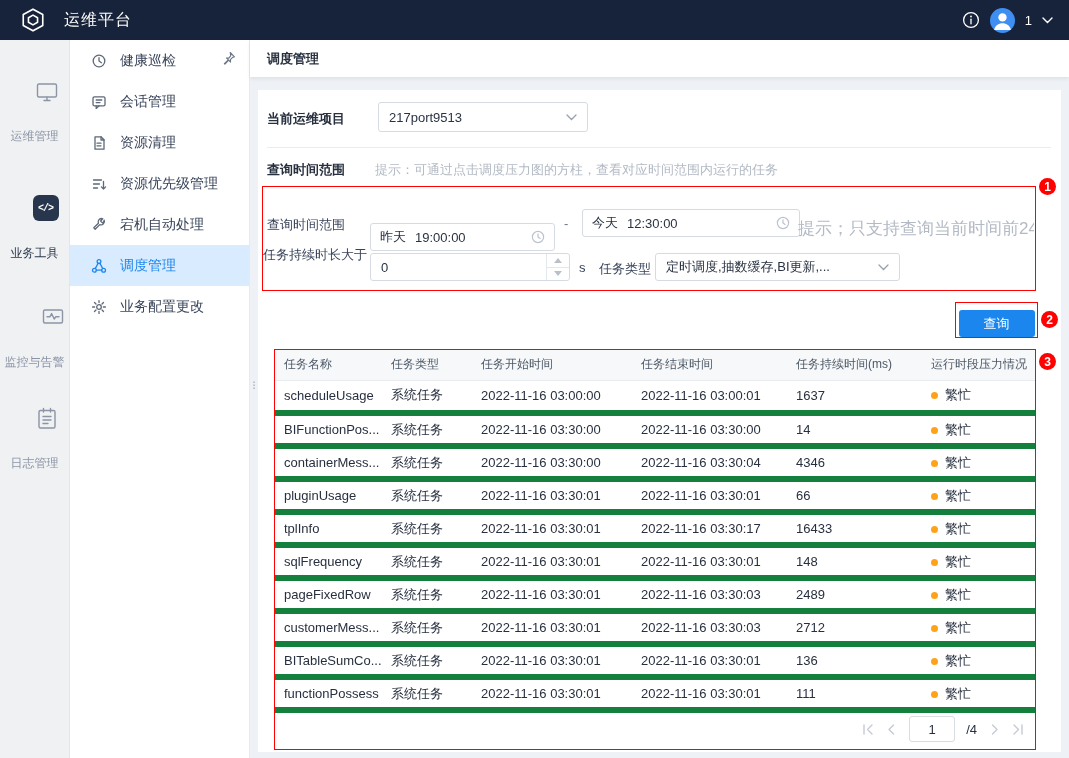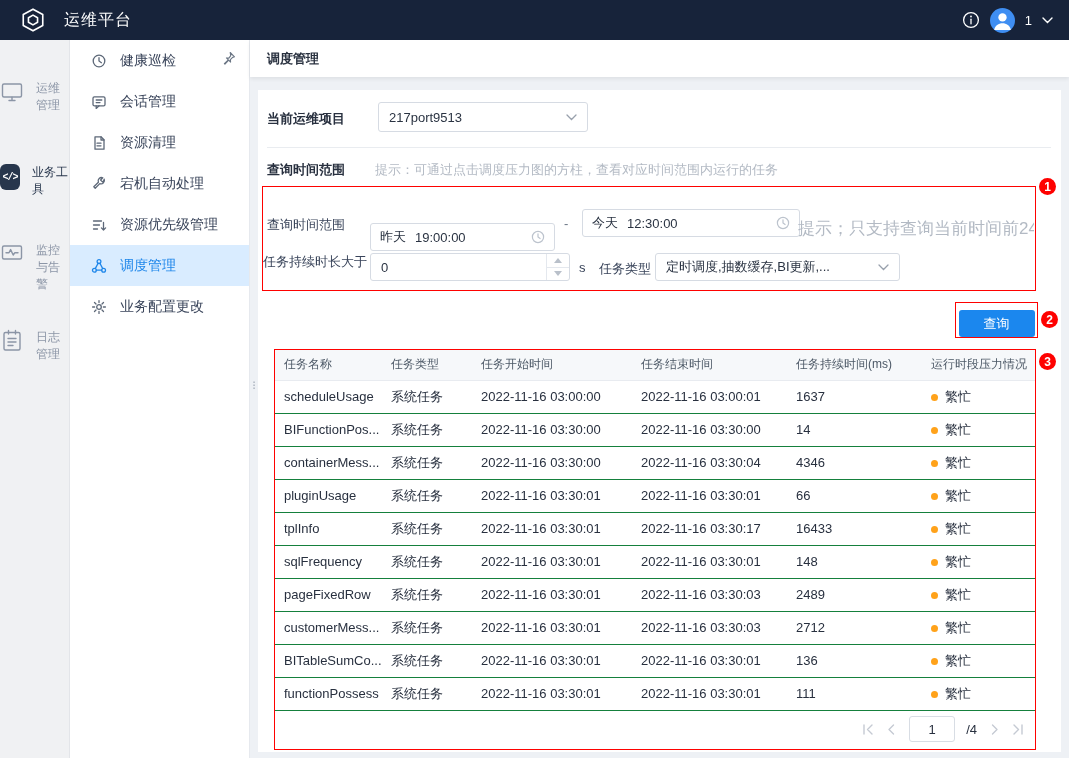--- a/index.html
+++ b/index.html
@@ -23,21 +23,21 @@
   .tb-right { margin-left:auto; display:flex; align-items:center; gap:10px; padding-right:16px; }
   .avatar { width:25px; height:25px; border-radius:50%; background:#3f8ef2; display:flex; align-items:center; justify-content:center; overflow:hidden; }
   .user-count { font-size:13px; }
 
   
   .nav-primary {
     position:absolute; left:0; top:40px; bottom:0; width:70px;
     background:#f0f1f3; border-right:1px solid #e3e5e9;
     display:flex; flex-direction:column; align-items:center; padding-top:40px;
   }
-  .pitem { display:flex; flex-direction:row; align-items:flex-start; gap:12px; cursor:pointer; color:#8b95a6; }
+  .pitem { display:flex; flex-direction:column; align-items:flex-end; gap:24px; cursor:pointer; color:#8b95a6; }
   .pitem .plabel { font-size:12px; }
   .pitem.active { color:#27364c; }
   #pi1 { margin-bottom:50px; } #pi2 { margin-bottom:44px; } #pi3 { margin-bottom:36px; }
   .picon-box {
     width:26px; height:26px; background:#27364c; border-radius:6px;
     color:#fff; display:flex; align-items:center; justify-content:center;
     font-family:"Liberation Mono","DejaVu Sans Mono",monospace; font-size:10px; font-weight:bold; letter-spacing:-1px;
   }
 
   
@@ -95,21 +95,21 @@
   }
 
   
   .task-table { width:100%; border-collapse:collapse; table-layout:fixed; }
   .task-table th {
     height:30px; background:#f6f8fa; font-weight:400; font-size:12px; color:#4c5866;
     text-align:left; padding:0 0 0 9px; border-bottom:1px solid #e8ebf0; white-space:nowrap; overflow:hidden;
   }
   .task-table td {
     height:33px; font-size:13px; color:#28303f; text-align:left; padding:0 0 0 9px;
-    border-bottom:1px solid #15803d; white-space:nowrap; overflow:hidden;
+    border-bottom:6px solid #15803d; white-space:nowrap; overflow:hidden;
   }
   .dot { display:inline-block; width:7px; height:7px; border-radius:50%; margin-right:7px; }
 
   .pagination { position:absolute; right:10px; bottom:7px; display:flex; align-items:center; gap:11px; color:#c5cad3; }
   .pg-icon { cursor:pointer; }
   .page-input {
     width:46px; height:26px; border:1px solid #d8dde4; border-radius:3px; text-align:center;
     font-size:13px; color:#28303f; font-family:inherit; outline:none;
   }
   .pg-total { font-size:13px; color:#28303f; }
@@ -207,29 +207,29 @@
     </div>
     <div class="sitem">
       <svg width="16" height="16" viewBox="0 0 16 16" fill="none" stroke="currentColor" stroke-width="1.3" stroke-linecap="round" stroke-linejoin="round">
         <path d="M4 1.8h6l3 3v9.4H4z"></path>
         <path d="M10 1.8V5h3M6 8.2h4M6 10.8h4"></path>
       </svg>
       <span>资源清理</span>
     </div>
     <div class="sitem">
       <svg width="16" height="16" viewBox="0 0 16 16" fill="none" stroke="currentColor" stroke-width="1.3" stroke-linecap="round" stroke-linejoin="round">
+        <path d="M2.5 4h8M2.5 8h6M2.5 12h4M12.5 5.5V13M10.4 10.9l2.1 2.1 2.1-2.1"></path>
+      </svg>
+      <span>资源优先级管理</span>
+    </div>
+    <div class="sitem">
+      <svg width="16" height="16" viewBox="0 0 16 16" fill="none" stroke="currentColor" stroke-width="1.3" stroke-linecap="round" stroke-linejoin="round">
         <path d="M13.2 3.2a3.4 3.4 0 0 1-4.4 4.4L4.2 12.2l-1.4-1.4 4.6-4.6a3.4 3.4 0 0 1 4.4-4.4L9.6 4l2.4 2.4z"></path>
       </svg>
       <span>宕机自动处理</span>
-    </div>
-    <div class="sitem">
-      <svg width="16" height="16" viewBox="0 0 16 16" fill="none" stroke="currentColor" stroke-width="1.3" stroke-linecap="round" stroke-linejoin="round">
-        <path d="M2.5 4h8M2.5 8h6M2.5 12h4M12.5 5.5V13M10.4 10.9l2.1 2.1 2.1-2.1"></path>
-      </svg>
-      <span>资源优先级管理</span>
     </div>
     <div class="sitem active">
       <svg width="16" height="16" viewBox="0 0 16 16" fill="none" stroke="currentColor" stroke-width="1.3" stroke-linecap="round" stroke-linejoin="round">
         <circle cx="8" cy="3.6" r="1.9"></circle>
         <circle cx="3.4" cy="12.2" r="1.9"></circle>
         <circle cx="12.6" cy="12.2" r="1.9"></circle>
         <path d="M7.1 5.3l-2.7 5.1M8.9 5.3l2.7 5.1M5.3 12.2h5.4"></path>
       </svg>
       <span>调度管理</span>
     </div>
@@ -285,21 +285,21 @@
       <span class="grow">12:30:00</span>
       <span class="clock">
         <svg width="14" height="14" viewBox="0 0 14 14" fill="none" stroke="currentColor" stroke-width="1.2" stroke-linecap="round">
             <circle cx="7" cy="7" r="5.6"></circle>
             <path d="M7 3.8V7l2.1 1.5"></path>
           </svg>
       </span>
     </div>
     <span class="abs hint" style="left:540px; top:127px; width:236px; overflow:hidden; font-size:17px;">提示；只支持查询当前时间前24小时内进行</span>
 
-    <span class="abs lbl" style="left:5px; top:163px;">任务持续时长大于</span>
+    <span class="abs lbl" style="left:5px; top:156px;">任务持续时长大于</span>
     <div class="abs num-input" style="left:112px; top:163px; width:200px; height:28px;">
       <span>0</span>
       <span class="spinner">
         <span class="spin-btn">
             <span class="tri-up"></span>
           </span>
         <span class="spin-btn">
             <span class="tri-dn"></span>
           </span>
       </span>

